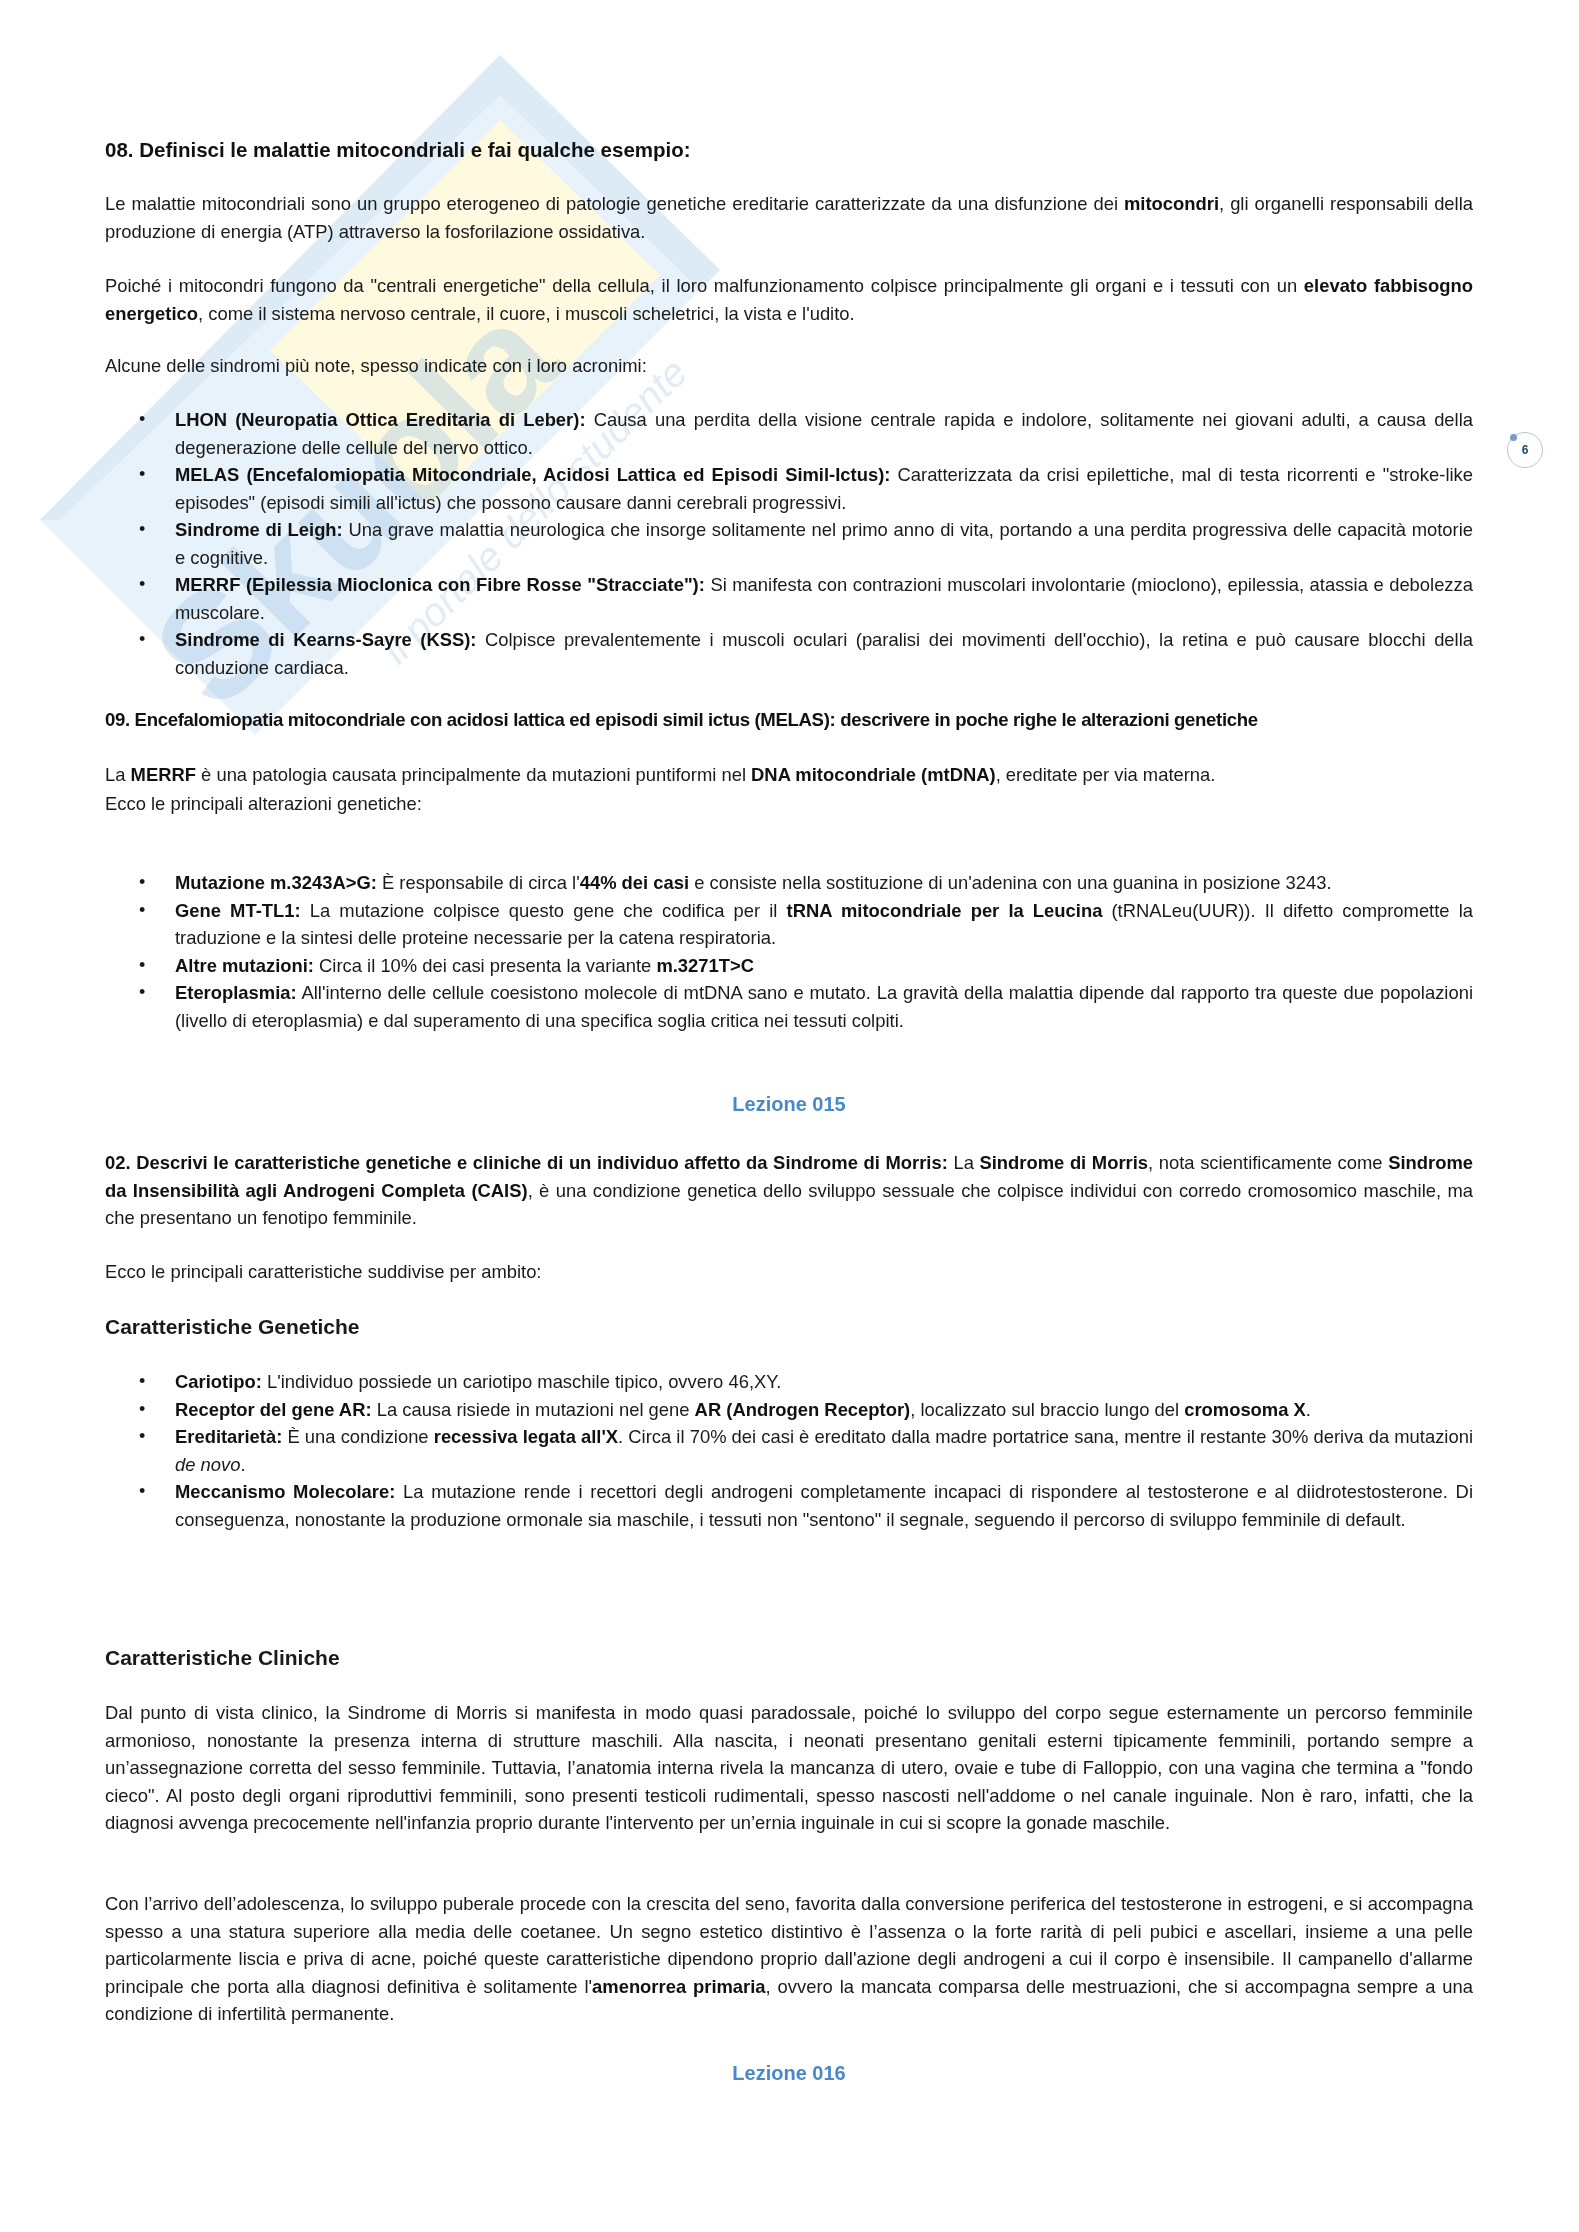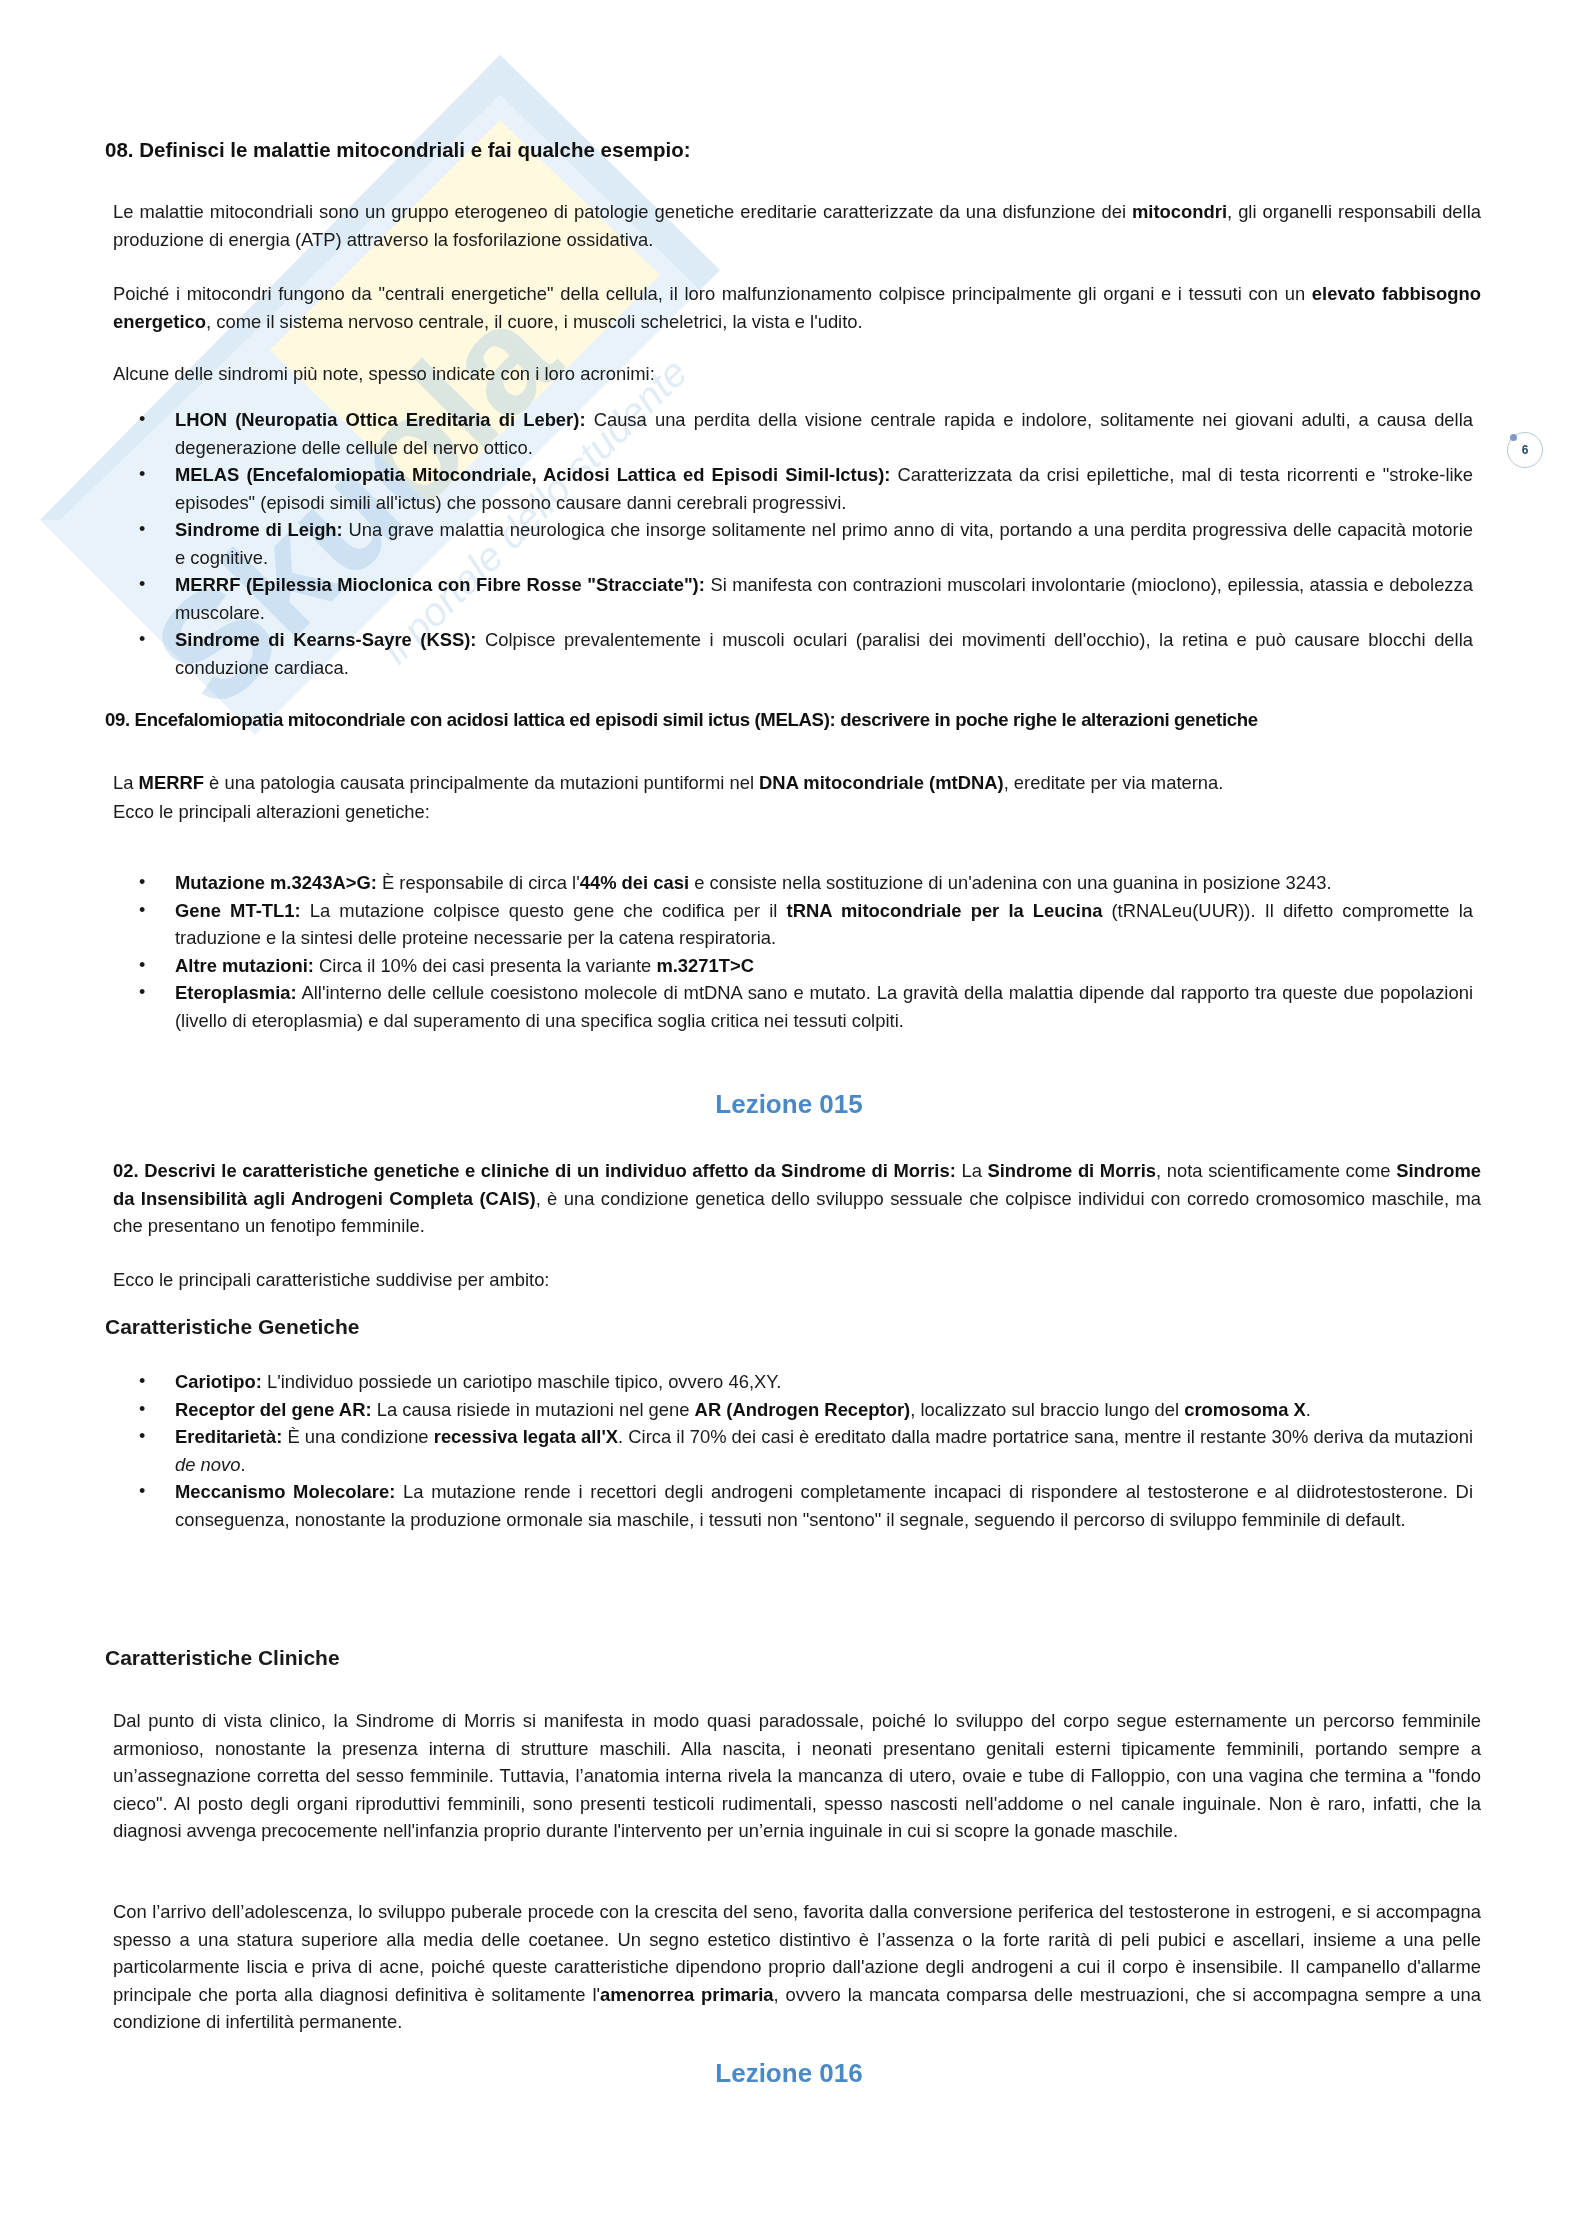--- a/index.html
+++ b/index.html
@@ -5,25 +5,25 @@
   html, body { margin: 0; padding: 0; }
   body {
     width: 1579px; height: 2232px; background: #ffffff; position: relative; overflow: hidden;
     font-family: "Liberation Sans", "DejaVu Sans", sans-serif; color: #1a1a1a;
   }
   .watermark { position: absolute; left: 0; top: 0; width: 1000px; height: 1000px; pointer-events: none; }
   .page { position: absolute; left: 105px; top: 0; width: 1368px; }
   .blk { position: absolute; left: 0; width: 1368px; }
   .q-head { font-size: 20.5px; font-weight: bold; line-height: 28px; color: #111; }
   .q-head.small { font-size: 18.6px; letter-spacing: -0.35px; }
-  p.para { margin: 8px; font-size: 18.4px; line-height: 27.5px; text-align: justify; }
+  p.para { margin: 0; font-size: 18.4px; line-height: 27.5px; text-align: justify; }
   ul.bl { margin: 0; padding: 0; list-style: none; }
   ul.bl li { position: relative; padding-left: 70px; font-size: 18.4px; line-height: 27.5px; text-align: justify; }
   ul.bl li .dot { position: absolute; left: 34px; top: 0; font-size: 18px; }
-  .lezione { position: absolute; left: 0; width: 1368px; text-align: center; font-size: 26px; font-weight: bold; color: #4a89c8; line-height: 32px; }
+  .lezione { position: absolute; left: 0; width: 1368px; text-align: center; font-size: 20px; font-weight: bold; color: #4a89c8; line-height: 32px; }
   .subhead { font-size: 21px; font-weight: bold; color: #1a1a1a; line-height: 28px; }
   b { font-weight: bold; color: #111; }
   .page-badge { position: absolute; left: 1507px; top: 432px; width: 34px; height: 34px; border-radius: 50%; border: 1.5px solid #b8c6d6; display: flex; align-items: center; justify-content: center; font-size: 12px; font-weight: bold; color: #1f4a6e; background: #fff; }
   .page-badge .pin { position: absolute; left: 2px; top: 1px; width: 7px; height: 7px; border-radius: 50%; background: #7e98c8; }
 </style>
 </head>
 <body>
 
 <svg class="watermark" viewBox="0 0 1000 1000" xmlns="http://www.w3.org/2000/svg">
   <g opacity="0.55">

